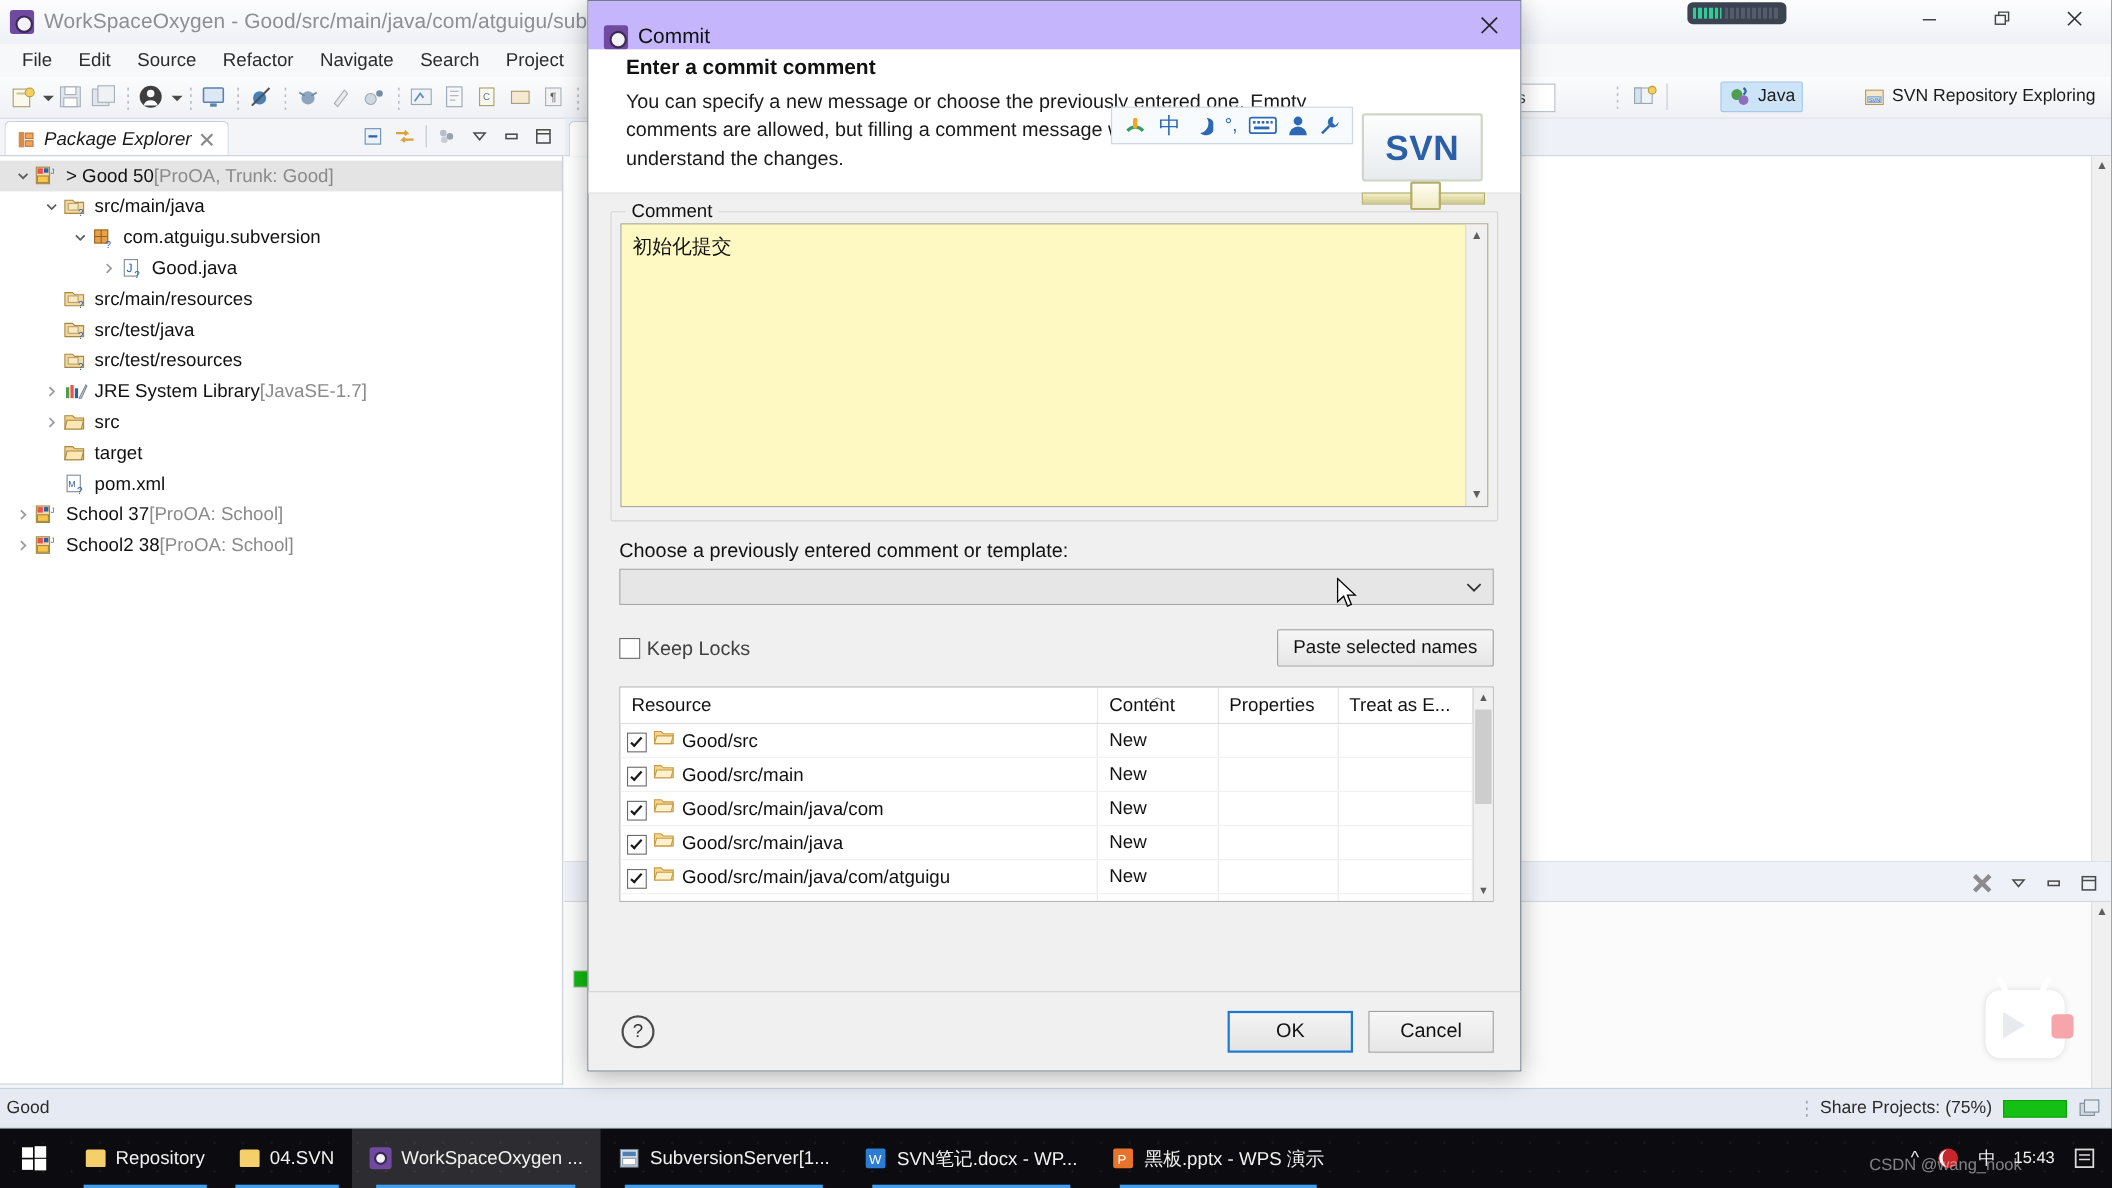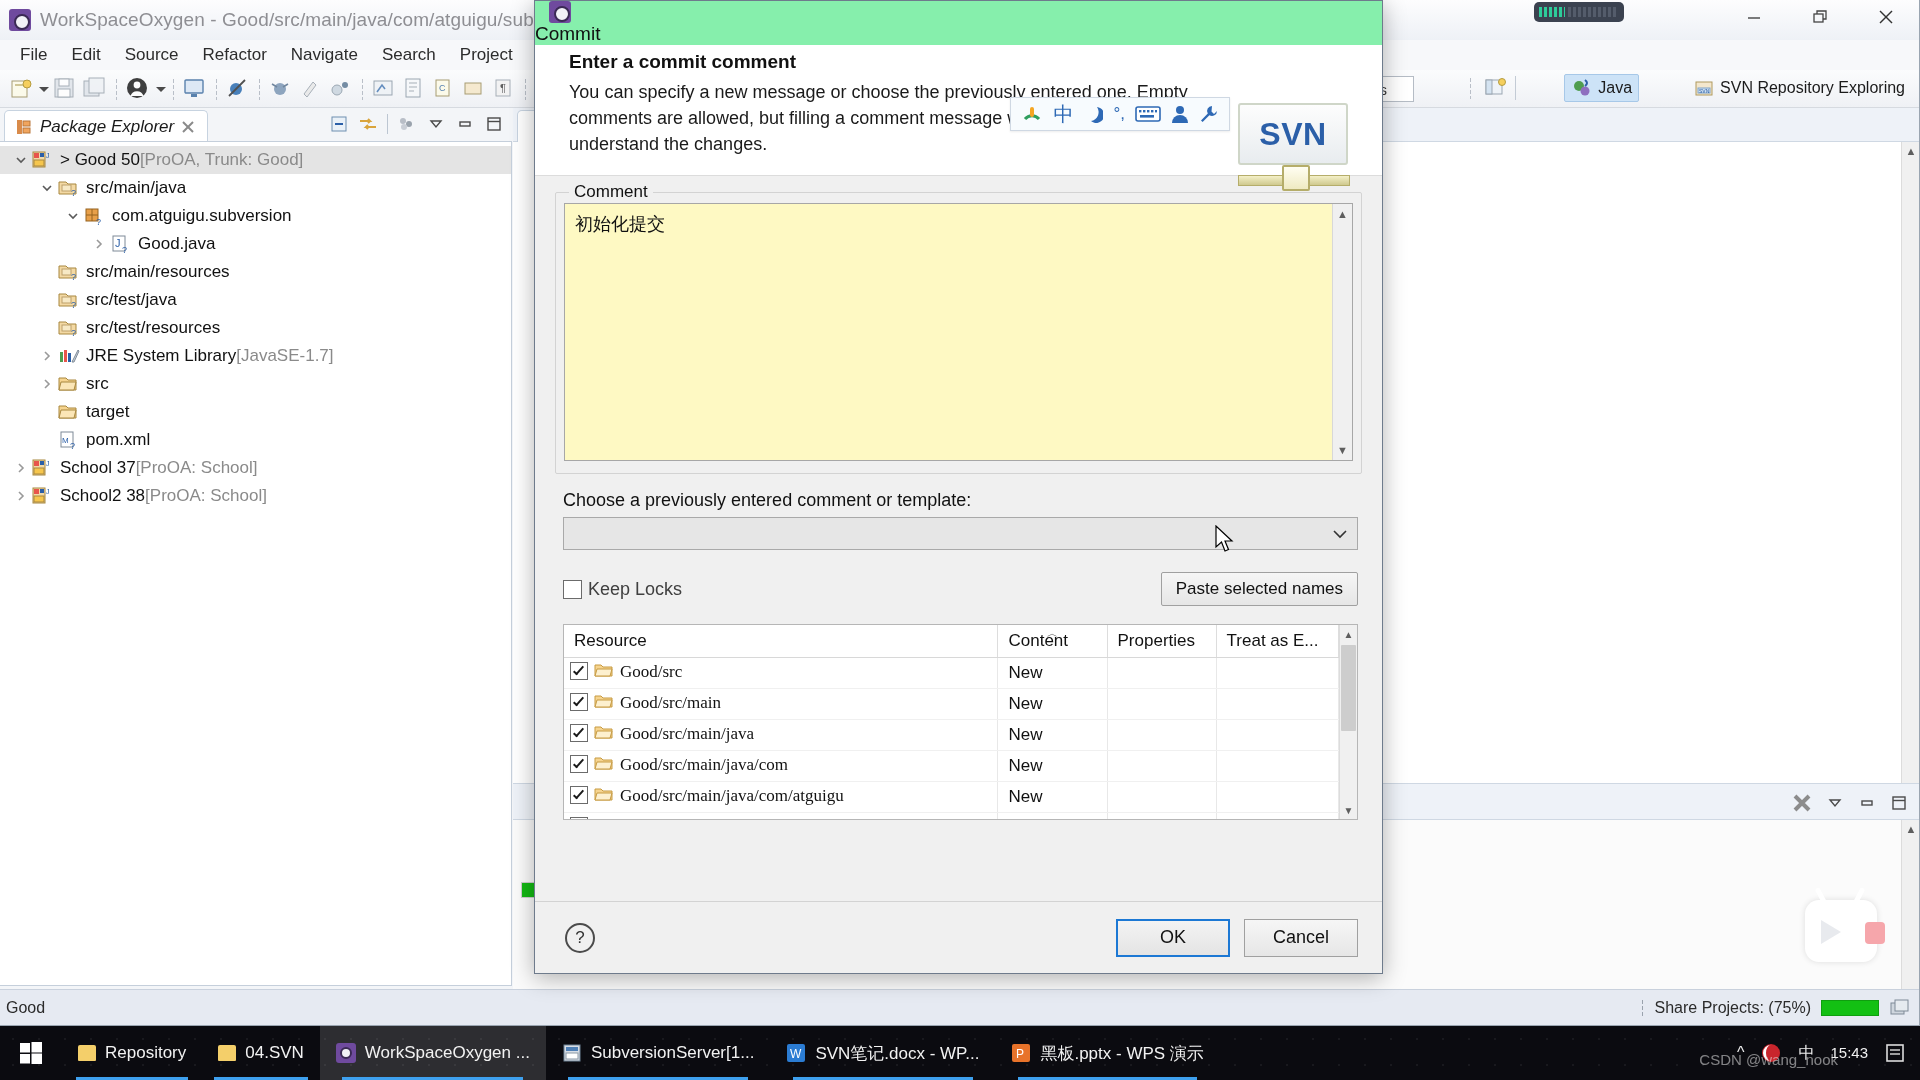--- a/index.html
+++ b/index.html
@@ -173,21 +173,21 @@
     border-top:12px solid transparent;border-bottom:12px solid transparent;border-left:20px solid #e8eaee;}
   .bili .dot { position:absolute; right:-8px; top:22px; width:20px; height:22px; background:#f6a6ab; border-radius:4px;}
 
   
   #dialog {
     position:absolute; left:534px; top:0px; width:849px; height:974px;
     background:#f0f0f0;
     border:1px solid #6e7b8c;
     box-shadow: 0 4px 22px rgba(0,0,0,.30);
   }
-  .dlg-title { height:44px; display:flex; align-items:flex-start; background:#86efac;flex-direction:column; }
+  .dlg-title { height:44px; display:flex; align-items:flex-end; background:#c4b5fd; }
   .dlg-icon { width:22px; height:22px; margin-left:14px; margin-right:9px; background:#6f4a9e; border-radius:3px; position:relative; flex:none;}
   .dlg-icon::after { content:""; position:absolute; left:5px; top:5px; width:12px; height:12px; border-radius:50%; background:#f2f2f7; border:2px solid #3b2a55; }
   .dlg-title-text { font-size:19px; color:#111; }
   .dlg-close { margin-left:auto; width:56px; height:44px; display:flex; align-items:center; justify-content:center; }
 
   .dlg-head { background:#fff; padding: 6px 0 18px 0; position:relative; border-bottom:1px solid #dcdcdc;}
   .dlg-head h2 { margin:0 0 6px 34px; font-size:19px; color:#111; font-weight:bold; }
   .dlg-head p { margin:0 34px 0 34px; font-size:18px; color:#1a1a1a; line-height:1.45; max-width:690px;}
   .svnlogo {
     position:absolute; right:34px; top:58px; width:110px; height:62px;
@@ -245,21 +245,21 @@
   table.res th {
     font-weight:normal; font-size:17px; color:#111; text-align:left;
     background:#fff; border-right:1px solid #ddd; border-bottom:1px solid #d8d8d8;
     height:32px; padding:0 0 0 10px; position:relative;
   }
   table.res td {
     font-size:17px; color:#111; height:31px; padding:0 0 0 6px;
     border-right:1px solid #e8e8e8; border-bottom:1px solid #f0f0f0; white-space:nowrap; overflow:hidden;
   }
   .sortmark { position:absolute; left:50%; top:1px; transform:translateX(-50%); font-size:11px; color:#555;}
-  .cell-res { display:flex; align-items:flex-start; gap:6px;font-family:Liberation Serif, serif; }
+  .cell-res { display:flex; align-items:flex-end; gap:6px; }
   .tb-scroll { position:absolute; right:0; top:0; width:18px; height:100%; background:#f0f0f0; border-left:1px solid #dcdcdc;
      display:flex; flex-direction:column; justify-content:space-between; align-items:center;}
   .tb-scroll .arr { width:18px; height:18px; display:flex; align-items:center; justify-content:center; color:#5e5e5e; font-size:10px;}
   .tb-thumb { position:absolute; right:1px; top:20px; width:15px; height:86px; background:#cdcdcd; border-radius:1px;}
 
   .btn-row { display:flex; align-items:center; gap:12px; margin: 16px 24px 0 28px;}
   .sel-count { margin-left:auto; font-size:17px; color:#111;}
 
   .dlg-footer {
     position:absolute; left:0; right:0; bottom:0; height:72px;
@@ -894,38 +894,38 @@
               <tr>
                 <td>
                   <span class="cell-res">
                     <span style="display:inline-block;width:18px;height:18px;border:1px solid #6b6b6b;background:#fff;position:relative;">
                       <span style="position:absolute;left:5px;top:1px;width:5px;height:11px;border:solid #1a1a1a;border-width:0 2px 2px 0;transform:rotate(42deg);display:block;"></span>
                     </span>
                     <span><svg width="20" height="17" viewBox="0 0 20 17">
                         <path d="M1 3 h6 l2 2 h9 v9 h-17 z" fill="#f6d48f" stroke="#c79b43"></path>
                         <path d="M3 7 h15 l-2 7 h-15 z" fill="#fdf0cf" stroke="#c79b43"></path>
                       </svg></span>
-                    <span>Good/src/main/java</span>
+                    <span>Good/src/main/java/com</span>
                   </span>
                 </td>
                 <td style="padding-left: 10px;">New</td>
                 <td></td>
                 <td></td>
               </tr>
               <tr>
                 <td>
                   <span class="cell-res">
                     <span style="display:inline-block;width:18px;height:18px;border:1px solid #6b6b6b;background:#fff;position:relative;">
                       <span style="position:absolute;left:5px;top:1px;width:5px;height:11px;border:solid #1a1a1a;border-width:0 2px 2px 0;transform:rotate(42deg);display:block;"></span>
                     </span>
                     <span><svg width="20" height="17" viewBox="0 0 20 17">
                         <path d="M1 3 h6 l2 2 h9 v9 h-17 z" fill="#f6d48f" stroke="#c79b43"></path>
                         <path d="M3 7 h15 l-2 7 h-15 z" fill="#fdf0cf" stroke="#c79b43"></path>
                       </svg></span>
-                    <span>Good/src/main/java/com</span>
+                    <span>Good/src/main/java</span>
                   </span>
                 </td>
                 <td style="padding-left: 10px;">New</td>
                 <td></td>
                 <td></td>
               </tr>
               <tr>
                 <td>
                   <span class="cell-res">
                     <span style="display:inline-block;width:18px;height:18px;border:1px solid #6b6b6b;background:#fff;position:relative;">

